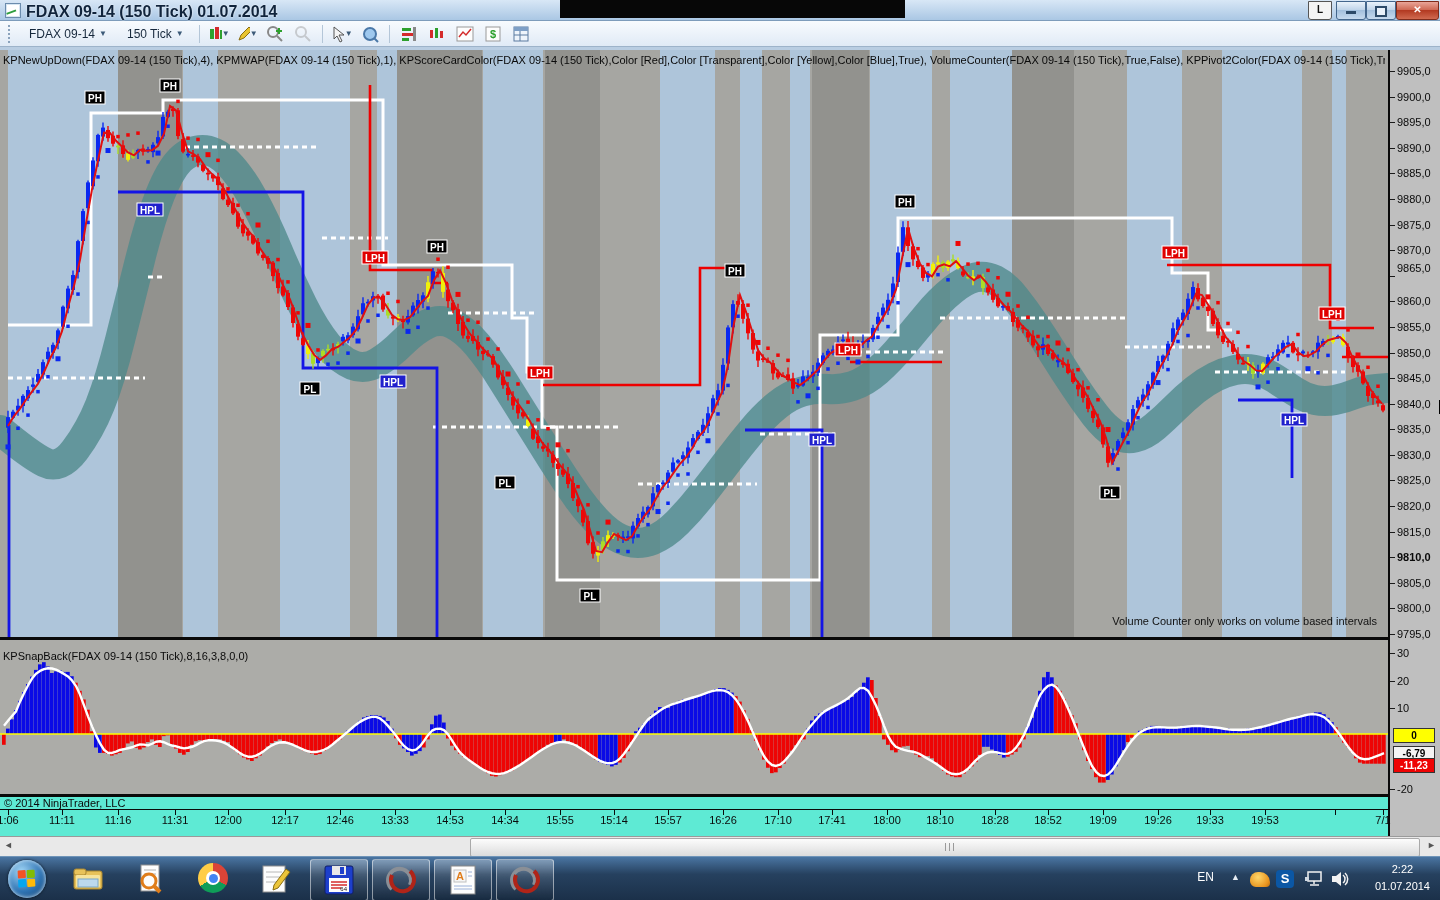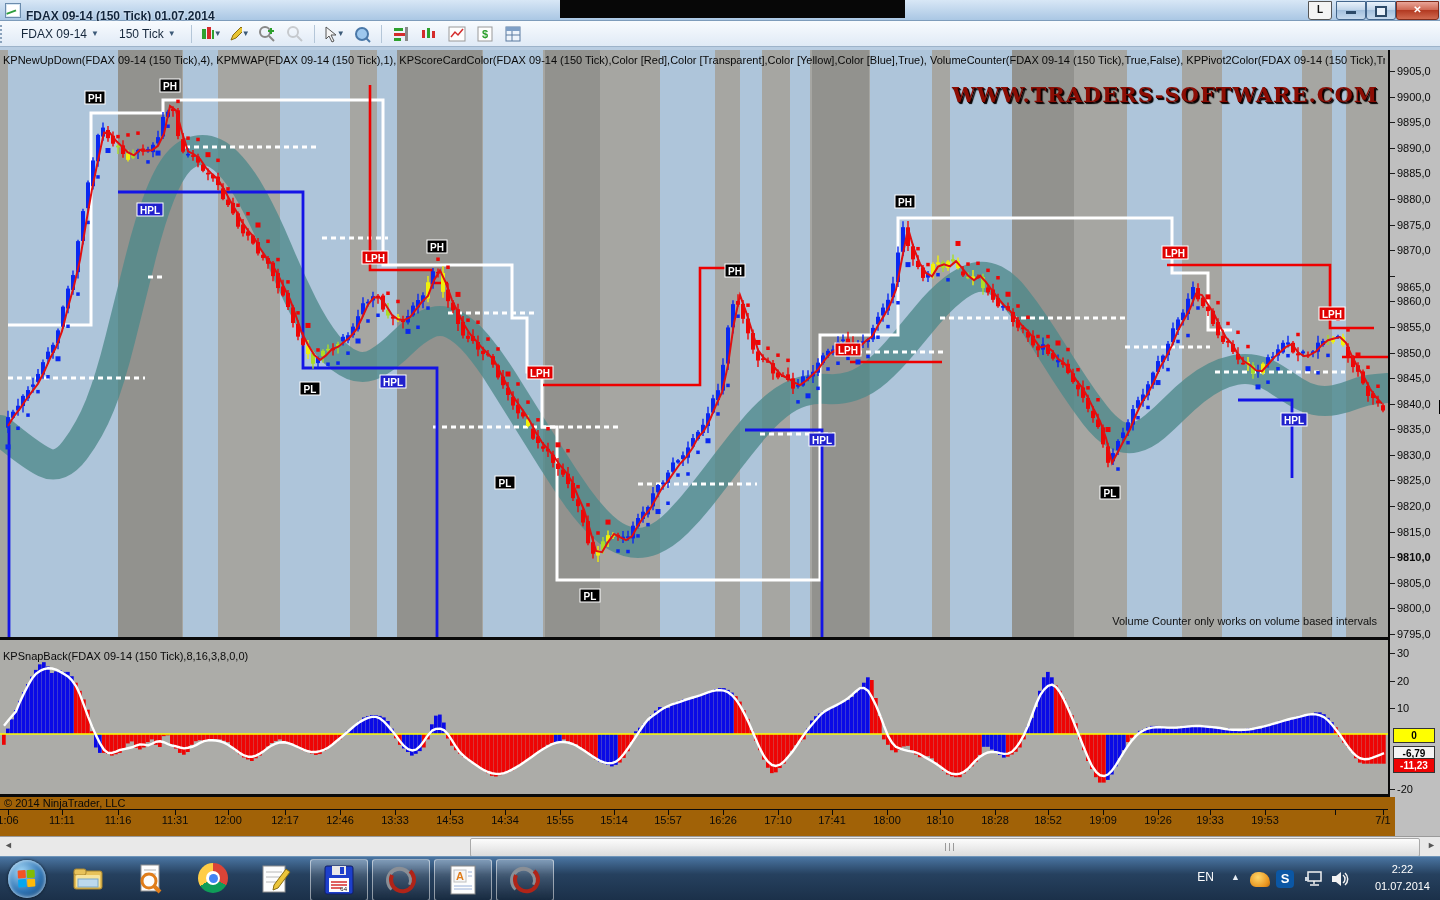--- a/index.html
+++ b/index.html
@@ -5,35 +5,35 @@
   html,body{margin:0;padding:0;background:#000;}
   #screen{position:relative;width:1440px;height:900px;overflow:hidden;
           font-family:"Liberation Sans",sans-serif;background:#bfbfbf;}
   
   #titlebar{position:absolute;left:0;top:0;width:1440px;height:20px;
     background:linear-gradient(#d8e7f6,#aac7e4);border-bottom:1px solid #7e9cbb;}
   #win-icon{position:absolute;left:5px;top:3px;width:14px;height:13px;background:#fff;
     border:1px solid #6b8cad;box-shadow:inset 0 0 0 1px #d7e6f2;}
   #win-icon:before{content:"";position:absolute;left:1px;top:7px;width:10px;height:4px;
     border-top:2px solid #2f9e3f;transform:rotate(-20deg);}
-  #title-text{position:absolute;left:26px;top:9px;font-size:12px;color:#10243c;font-weight:bold;
+  #title-text{position:absolute;left:26px;top:3px;font-size:16px;color:#10243c;font-weight:bold;
     text-shadow:0 0 2px #fff;}
   #bg-window-strip{position:absolute;left:560px;top:0;width:345px;height:18px;background:#070707;}
   .winbtn{position:absolute;top:1px;height:17px;border:1px solid #43668c;border-radius:0 0 3px 3px;
     font-size:10px;text-align:center;line-height:15px;color:#fff;}
   #btn-link{left:1308px;width:22px;background:#f4f4f4;color:#111;border-color:#555;font-weight:bold;}
   #btn-min{left:1336px;width:28px;background:linear-gradient(#e9f2fa,#bcd2e8 50%,#a3c0dd 50%,#c6daee);}
   #btn-restore{left:1366px;width:28px;background:linear-gradient(#e9f2fa,#bcd2e8 50%,#a3c0dd 50%,#c6daee);}
   #btn-close{left:1396px;width:41px;background:linear-gradient(#e9a598,#cf6a55 45%,#b33a22 50%,#d06a50);border-color:#7e2c1c;font-weight:bold;}
   .glyph-min{display:inline-block;width:10px;height:3px;background:#2c4a68;margin-top:9px;}
   .glyph-restore{display:inline-block;width:8px;height:7px;border:2px solid #2c4a68;margin-top:4px;background:#e8f1fa;}
   
   #toolbar{position:absolute;left:0;top:21px;width:1440px;height:26px;
     background:linear-gradient(#f8fbfe,#e0eaf6);border-bottom:1px solid #9db3ca;
-    display:flex;align-items:center;gap:6px;padding-left:0;box-sizing:border-box;}
+    display:flex;align-items:center;gap:6px;padding-left:8px;box-sizing:border-box;}
   #toolbar .grip{width:4px;height:18px;border-left:2px dotted #8aa2bc;margin-right:2px;}
   .tb-dd{display:flex;align-items:center;gap:4px;padding:2px 6px;font-size:12px;color:#16283c;
     border:1px solid transparent;border-radius:2px;}
   .dd-arrow{font-size:8px;color:#3c5succeeded;color:#3c5a78;}
   .tb-sep{width:1px;height:18px;background:#b4c6d8;margin:0 2px;}
   .tb-btn{width:22px;height:20px;display:flex;align-items:center;justify-content:center;border-radius:2px;}
   .tb-btn svg{display:block;}
   #strip-under-toolbar{position:absolute;left:0;top:47px;width:1440px;height:3px;background:#b9cde2;}
   
   #main-chart,#lower-chart{position:absolute;left:0;}
@@ -53,21 +53,21 @@
   #axis-sep{position:absolute;left:1388px;top:50px;width:2px;height:786px;background:#0a0a0a;}
   
   #price-axis{position:absolute;left:1390px;top:50px;width:50px;height:786px;background:#bfbfbf;}
   .ptick{position:absolute;left:0;width:5px;height:1px;background:#1a1a1a;}
   .plabel{position:absolute;left:7px;font-size:11px;color:#0a0a0a;}
   #price-box{position:absolute;left:1px;width:46px;height:14px;background:#000;color:#fff;
     font-size:11px;font-weight:bold;text-align:center;line-height:14px;}
   .mk-box{position:absolute;left:3px;height:13px;font-size:10px;font-weight:bold;text-align:center;line-height:13px;
     border:1px solid #333;}
   
-  #time-axis{position:absolute;left:0;top:797px;width:1388px;height:39px;background:#a16207;padding-left:7px;}
+  #time-axis{position:absolute;left:0;top:797px;width:1388px;height:39px;background:#5eead4;}
   #copyright{position:absolute;left:4px;top:0px;font-size:11px;color:#0a0a0a;}
   #time-baseline{position:absolute;left:0;top:12px;width:1388px;height:1px;background:#0a0a0a;}
   .ttick{position:absolute;top:12px;width:1px;height:6px;background:#0a0a0a;}
   .tlabel{position:absolute;top:17px;font-size:11px;color:#0a0a0a;transform:translateX(-50%);}
   
   #scrollbar{position:absolute;left:0;top:836px;width:1440px;height:20px;background:#e9e9e9;
     border-top:1px solid #9a9a9a;box-sizing:border-box;}
   .sb-arrow{position:absolute;top:3px;font-size:9px;color:#555;}
   #sb-thumb{position:absolute;left:470px;top:1px;width:948px;height:17px;border:1px solid #a9a9a9;
     background:linear-gradient(#fcfcfc,#dcdcdc);border-radius:2px;}
@@ -1357,21 +1357,20 @@
         <rect x="1374" y="734" width="3.7" height="29.700000000000003" fill="#ee0404"></rect>
         <rect x="1378" y="734" width="3.7" height="29.700000000000003" fill="#ee0404"></rect>
         <rect x="1382" y="734" width="3.7" height="29.700000000000003" fill="#ee0404"></rect>
       </g>
       <line x1="0" y1="734" x2="1388" y2="734" stroke="#ffff00" stroke-width="1.5"></line>
       <polyline points="4,725.7071428571428 8,720.7314285714285 12,715.9678571428572 16,711.4081632653061 20,701.6688775510204 24,693.2795918367347 28,685.4220408163266 32,678.5783673469388 36,673.6742857142857 40,670.9357142857143 44,669.1228571428571 48,668.2164285714285 52,668.5057142857142 56,669.5857142857143 60,671.5914285714285 64,673.9057142857142 68,676.4514285714286 72,680.4628571428572 76,686.0942857142857 80,694.58 84,705.38 88,716.3342857142857 92,726.3628571428571 96,735.3628571428571 100,743.3857142857142 104,749.75 108,752.8357142857143 112,752.945918367347 116,751.5959183673469 120,749.9566326530612 124,749.1117346938776 128,748.2301020408163 132,747.2658163265306 136,745.7229591836734 140,744.4556122448979 144,744.6484693877551 148,745.4391836734694 152,743.7640816326531 156,741.7528571428571 160,741.29 164,742.2157142857143 168,744.1442857142857 172,745.5585714285714 176,746.2785714285715 180,747.5128571428571 184,748.3485714285714 188,747.7644897959184 192,746.7836734693877 196,745.0755102040816 200,742.8897959183673 204,741.0897959183674 208,740.3183673469388 212,740.2540816326531 216,740.5295918367347 220,741.2459183673469 224,742.684081632653 228,744.8055102040817 232,747.3897959183673 236,750.2551020408164 240,753.1479591836735 244,755.4622448979592 248,756.7295918367347 252,756.7240816326531 256,755.631224489796 260,753.5612244897959 264,750.9163265306122 268,747.8306122448979 272,745.3510204081633 276,743.4706632653061 280,742.4443877551021 284,742.2836734693877 288,743.0229591836735 292,744.4005102040817 296,746.2188775510205 300,748.0234693877551 304,749.8073979591836 308,751.2744897959184 312,752.059693877551 316,752.0183673469388 320,751.1918367346939 324,749.7591836734694 328,747.7341836734694 332,744.8551020408163 336,741.5076530612245 340,738.215306122449 344,734.9298469387755 348,731.5066326530613 352,727.9869897959184 356,724.6602040816326 360,721.85 364,719.6321428571429 368,717.9102040816326 372,716.8426020408164 376,716.8715306122449 380,718.4626020408164 384,721.6351020408164 388,725.8779591836735 392,730.6351020408164 396,735.7963265306122 400,741.2514285714286 404,745.9314285714286 408,749.1457142857142 412,750.4571428571429 416,749.6857142857143 420,746.24 424,741.0457142857143 428,735.1828571428572 432,730.715 436,728.915 440,728.6578571428571 444,730.2007142857143 448,734.4178571428571 452,740.3192857142857 456,746.7607142857142 460,752.45 464,756.2428571428571 468,759.3928571428571 472,762.2857142857143 476,765.05 480,767.75 484,770.1607142857143 488,771.9928571428571 492,773.2464285714286 496,773.9214285714286 500,773.9214285714286 504,773.15 508,771.6071428571429 512,769.5821428571429 516,767.3642857142858 520,764.9535714285714 524,762.3224489795919 528,759.5397959183673 532,756.7020408163265 536,753.8091836734694 540,751.0448979591837 544,748.5377551020408 548,746.2877551020408 552,744.1938775510204 556,742.7979591836735 560,742.0816326530612 564,742.0265306122449 568,742.6142857142858 572,743.7714285714286 576,745.4979591836735 580,747.9224489795919 584,750.530612244898 588,753.230612244898 592,755.9306122448979 596,758.465306122449 600,760.7795918367347 604,762.4326530612245 608,763.3142857142857 612,763.0938775510205 616,761.5951020408163 620,758.5644897959183 624,753.770612244898 628,748.2420408163265 632,742.4195918367346 636,736.4134693877551 640,730.2971428571428 644,724.4857142857143 648,719.4714285714285 652,716.2571428571429 656,713.4285714285714 660,710.6 664,708.0285714285715 668,705.9897959183673 672,704.3734693877551 676,703.2163265306123 680,701.8020408163266 684,700.2591836734694 688,698.9918367346938 692,697.761224489796 696,696.5489795918368 700,695.3367346938776 704,693.9224489795919 708,692.3795918367347 712,691.0938775510205 716,690.304081632653 720,690.1204081632653 724,690.6714285714286 728,692.2142857142857 732,695.2485714285714 736,699.6457142857143 740,705.6242857142857 744,712.8885714285714 748,721.1171428571429 752,730.1814285714286 756,739.6314285714286 760,748.6185714285714 764,756.2557142857142 768,761.6942857142857 772,764.9728571428572 776,765.9757142857143 780,764.7028571428572 784,761.5014285714286 788,756.9885714285714 792,752.2828571428571 796,746.6514285714286 800,740.48 804,734.6171428571429 808,729.2942857142857 812,724.4342857142857 816,719.8057142857143 820,715.1771428571428 824,711.8342857142857 828,709.3914285714286 832,707.3085714285714 836,705.3542857142858 840,703.2714285714286 844,700.88 848,698.18 852,694.9657142857143 856,691.2371428571429 860,688.1514285714286 864,687.8942857142857 868,690.6457142857142 872,697.3571428571429 876,705.4571428571428 880,715.1 884,725.8228571428572 888,735.7742857142857 892,742.6914285714286 896,746.96 900,748.5028571428571 904,749.8914285714286 908,750.8942857142857 912,751.5885714285714 916,752.5142857142857 920,754.2114285714285 924,756.6028571428571 928,758.9942857142858 932,761.3342857142857 936,763.8028571428572 940,766.5285714285715 944,769.5371428571428 948,772.2371428571429 952,773.8057142857143 956,774.2428571428571 960,773.6 964,771.8257142857143 968,768.7721428571429 972,764.4328571428572 976,760.0935714285714 980,756.6542857142857 984,754.115 988,752.4757142857143 992,751.8392857142857 996,752.09 1000,753.1892857142857 1004,753.9028571428571 1008,753.6135714285714 1012,751.7814285714286 1016,747.635 1020,741.9457142857143 1024,734.8485714285714 1028,725.7457142857143 1032,715.1 1036,704.3 1040,695.4285714285714 1044,689.6428571428571 1048,685.7857142857143 1052,684.6285714285714 1056,686.9428571428572 1060,692.3428571428572 1064,699.6714285714286 1068,708.5428571428571 1072,717.8 1076,727.8285714285714 1080,737.8571428571429 1084,747.8857142857142 1088,757.5285714285715 1092,766.0142857142857 1096,771.8 1100,775.2714285714286 1104,776.0428571428572 1108,774.5 1112,770.6428571428571 1116,764.8571428571429 1120,758.4542857142857 1124,751.8971428571429 1128,745.6614285714286 1132,740.3257142857143 1136,735.9175510204082 1140,732.4461224489796 1144,730.1318367346939 1148,728.4897959183673 1152,727.6081632653061 1156,727.2867346938775 1160,727.2224489795918 1164,727.3877551020408 1168,727.6448979591837 1172,727.6448979591837 1176,727.5897959183674 1180,727.3142857142857 1184,726.9285714285714 1188,726.5428571428571 1192,726.1571428571428 1196,725.9 1200,726.0102040816327 1204,726.3408163265306 1208,726.7265306122449 1212,727.1122448979592 1216,727.4979591836735 1220,727.9938775510204 1224,728.7102040816327 1228,729.3714285714286 1232,729.6836734693877 1236,729.6836734693877 1240,729.6836734693877 1244,729.6836734693877 1248,729.5734693877552 1252,729.0224489795918 1256,728.195918367347 1260,727.2775510204082 1264,726.3959183673469 1268,725.2938775510204 1272,724.1367346938775 1276,722.9795918367347 1280,721.8224489795919 1284,720.665306122449 1288,719.5081632653062 1292,718.4612244897959 1296,717.6346938775511 1300,716.6979591836734 1304,715.5408163265306 1308,714.6040816326531 1312,714.1448979591837 1316,714.4204081632653 1320,715.4232653061224 1324,717.1589795918368 1328,720.41 1332,724.73 1336,729.6671428571428 1340,735.0414285714286 1344,740.8271428571428 1348,746.6128571428571 1352,751.82 1356,755.6771428571428 1360,758.2319489795918 1364,759.2033979591837 1368,759.0452551020409 1372,757.9393571428571 1376,756.3926428571428 1380,754.7687857142857 1384,753.1449285714285" fill="none" stroke="#fff" stroke-width="2.4" stroke-linejoin="round"></polyline>
     </svg>
 
   <div id="indicator-line">KPNewUpDown(FDAX 09-14 (150 Tick),4), KPMWAP(FDAX 09-14 (150 Tick),1), KPScoreCardColor(FDAX 09-14 (150 Tick),Color  [Red],Color [Transparent],Color [Yellow],Color [Blue],True), VolumeCounter(FDAX 09-14 (150 Tick),True,False), KPPivot2Color(FDAX 09-14 (150 Tick),Tru</div>
   <div id="watermark">
-    <div id="wm1">WWW.TRADERS-SOFTWARE.COM</div>
   </div>
   <div id="vol-note">Volume Counter only works on volume based intervals</div>
   <div id="lower-label">KPSnapBack(FDAX 09-14 (150 Tick),8,16,3,8,0,0)</div>
 
   <div id="divider1"></div>
   <div id="divider2"></div>
   <div id="axis-sep"></div>
 
   <div id="price-axis">
     <div id="price-box" style="top: 350px; margin-left: 48px;">9839,0</div>
@@ -1385,21 +1384,21 @@
       <div class="plabel" style="top: 91.7727px;">9890,0</div>
       <div class="ptick" style="top: 123.364px;"></div>
       <div class="plabel" style="top: 117.364px; text-align: center;">9885,0</div>
       <div class="ptick" style="top: 148.955px;"></div>
       <div class="plabel" style="top: 142.955px;">9880,0</div>
       <div class="ptick" style="top: 174.545px;"></div>
       <div class="plabel" style="top: 168.545px;">9875,0</div>
       <div class="ptick" style="top: 200.136px;"></div>
       <div class="plabel" style="top: 194.136px;">9870,0</div>
       <div class="ptick" style="top: 225.727px;"></div>
-      <div class="plabel" style="top: 231px;">9865,0</div>
+      <div class="plabel" style="top: 212px;">9865,0</div>
       <div class="ptick" style="top: 251.318px;"></div>
       <div class="plabel" style="top: 245.318px;">9860,0</div>
       <div class="ptick" style="top: 276.909px;"></div>
       <div class="plabel" style="top: 270.909px;">9855,0</div>
       <div class="ptick" style="top: 302.5px;"></div>
       <div class="plabel" style="top: 296.5px;">9850,0</div>
       <div class="ptick" style="top: 328.091px;"></div>
       <div class="plabel" style="top: 322.091px;">9845,0</div>
       <div class="ptick" style="top: 353.682px;"></div>
       <div class="plabel" style="top: 347.682px;">9840,0</div>

